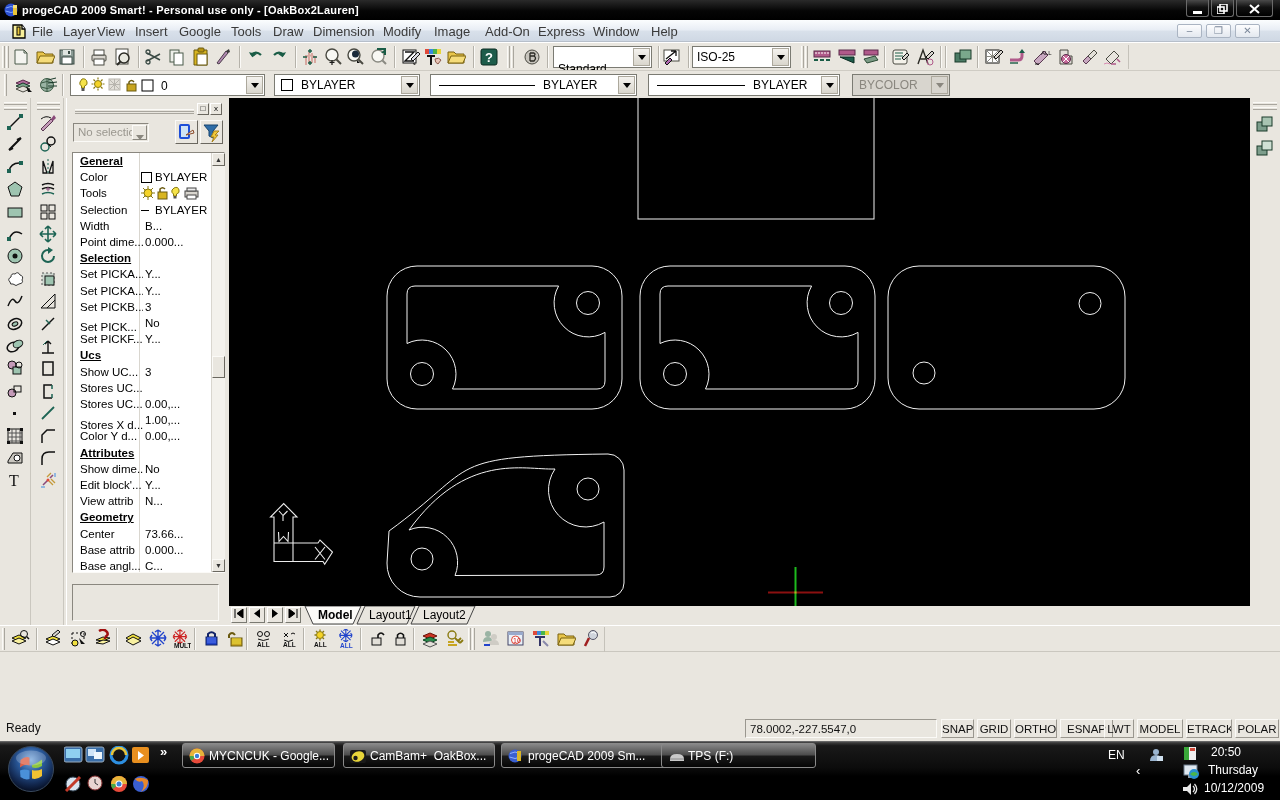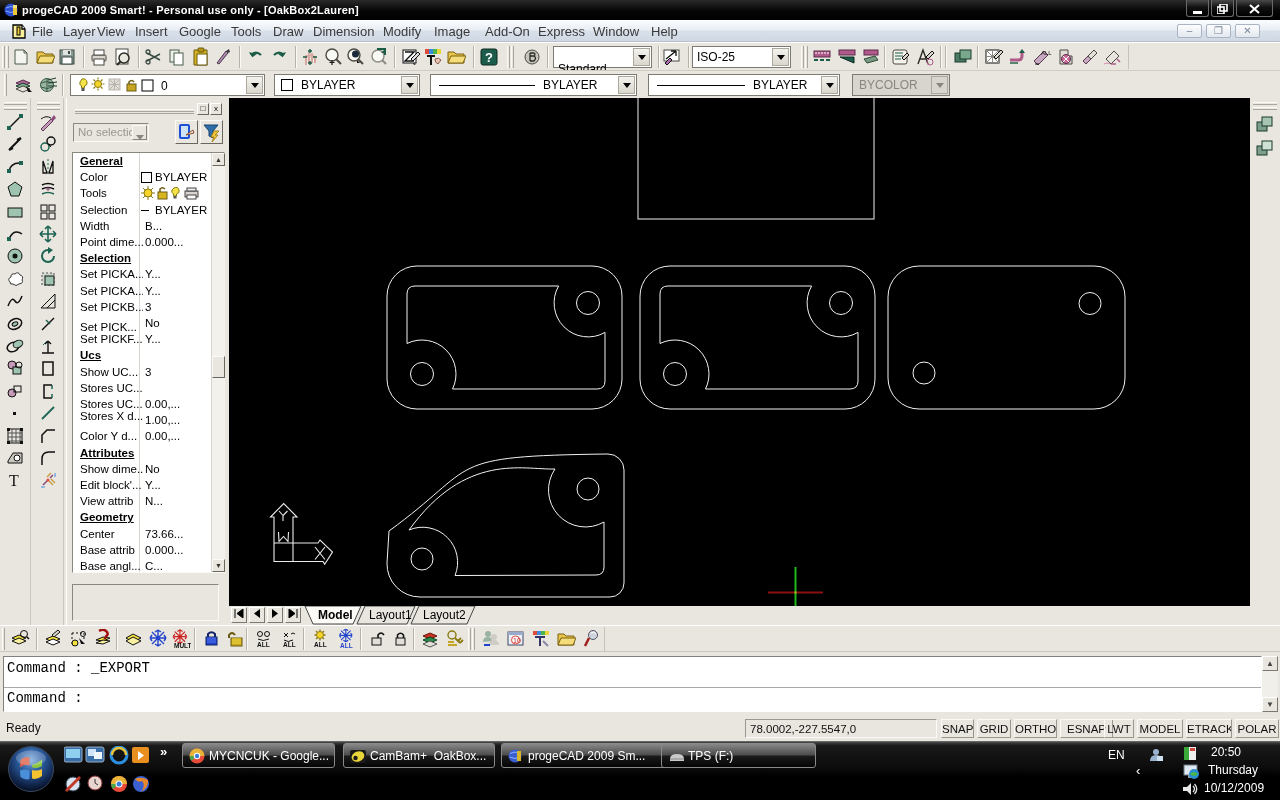--- a/index.html
+++ b/index.html
@@ -573,21 +573,21 @@
   <div class="pgridrow" style="left:13px;top:223px;width:63px;overflow:hidden;white-space:nowrap">Set PICK...</div>
   <div class="pgridrow" style="left:78px;top:218.99999999999994px">No</div>
   <div class="pgridrow" style="left:13px;top:235.19999999999993px;width:63px;overflow:hidden;white-space:nowrap">Set PICKF...</div>
   <div class="pgridrow" style="left:78px;top:235.19999999999993px">Y...</div>
   <div class="pgridrow cat" style="left:13px;top:251.39999999999992px">Ucs</div>
   <div class="pgridrow" style="left:13px;top:267.5999999999999px;width:63px;overflow:hidden;white-space:nowrap">Show UC...</div>
   <div class="pgridrow" style="left:78px;top:267.5999999999999px">3</div>
   <div class="pgridrow" style="left:13px;top:283.7999999999999px;width:63px;overflow:hidden;white-space:nowrap">Stores UC...</div>
   <div class="pgridrow" style="left:13px;top:299.9999999999999px;width:63px;overflow:hidden;white-space:nowrap">Stores UC...</div>
   <div class="pgridrow" style="left:78px;top:299.9999999999999px">0.00,...</div>
-  <div class="pgridrow" style="left:13px;top:312px;width:63px;overflow:hidden;white-space:nowrap">Stores X d...</div>
+  <div class="pgridrow" style="left:13px;top:321px;width:63px;overflow:hidden;white-space:nowrap">Stores X d...</div>
   <div class="pgridrow" style="left:78px;top:316.1999999999999px">1.00,...</div>
   <div class="pgridrow" style="left:13px;top:332.39999999999986px;width:63px;overflow:hidden;white-space:nowrap">Color Y d...</div>
   <div class="pgridrow" style="left:78px;top:332.39999999999986px">0.00,...</div>
   <div class="pgridrow cat" style="left:13px;top:348.59999999999985px">Attributes</div>
   <div class="pgridrow" style="left:13px;top:364.79999999999984px;width:63px;overflow:hidden;white-space:nowrap">Show dime...</div>
   <div class="pgridrow" style="left:78px;top:364.79999999999984px">No</div>
   <div class="pgridrow" style="left:13px;top:380.99999999999983px;width:63px;overflow:hidden;white-space:nowrap">Edit block'...</div>
   <div class="pgridrow" style="left:78px;top:380.99999999999983px">Y...</div>
   <div class="pgridrow" style="left:13px;top:397.1999999999998px;width:63px;overflow:hidden;white-space:nowrap">View attrib</div>
   <div class="pgridrow" style="left:78px;top:397.1999999999998px">N...</div>
@@ -805,31 +805,20 @@
         <path d="M2 16 L5 9 L20 9 L17 16 Z" fill="#f5dc7a" stroke="#7a6210"></path>
       </svg>
     <svg class="ab" style="left:581px;top:3px" width="20" height="20">
         <circle cx="12" cy="6" r="4.5" fill="#cfd4dc" stroke="#556"></circle>
         <path d="M8 9 L4 17" stroke="#a02020" stroke-width="2.5"></path>
         <path d="M10 4 Q13 2 15 5" stroke="#fff" fill="none"></path>
       </svg>
     <div class="ab" style="left:604px;top:1px;width:1px;height:25px;background:#c5c2ba"></div>
   </div>
 
-  <div id="cmdwrap" class="ab">
-    <div id="cmdbox" class="ab">
-      <div class="ab" style="left:3px;top:3px">Command : _EXPORT</div>
-      <div class="ab" style="left:0;top:30px;width:1257px;border-top:1px solid #aaa"></div>
-      <div class="ab" style="left:3px;top:33px">Command :</div>
-    </div>
-    <div id="cmdscroll" class="ab">
-      <div class="scrbtn ab" style="top:0">▲</div>
-      <div class="scrbtn ab" style="top:41px">▼</div>
-    </div>
-  </div>
 
   <div id="statusbar" class="ab">
     <span class="ab" style="left:6px;top:5px">Ready</span>
     <div class="scell ab" style="left:745px;width:192px;text-align:left;padding-left:4px;border-color:#9a978f #fbfaf7 #fbfaf7 #9a978f;">78.0002,-227.5547,0</div>
     <div class="scell ab" style="left:941px;width:33px">SNAP</div>
     <div class="scell ab" style="left:977px;width:34px">GRID</div>
     <div class="scell ab" style="left:1014px;width:43px">ORTHO</div>
     <div class="scell ab" style="left:1060px;width:53px">ESNAP</div>
     <div class="scell ab" style="left:1104px;width:30px">LWT</div>
     <div class="scell ab" style="left:1137px;width:46px">MODEL</div>

